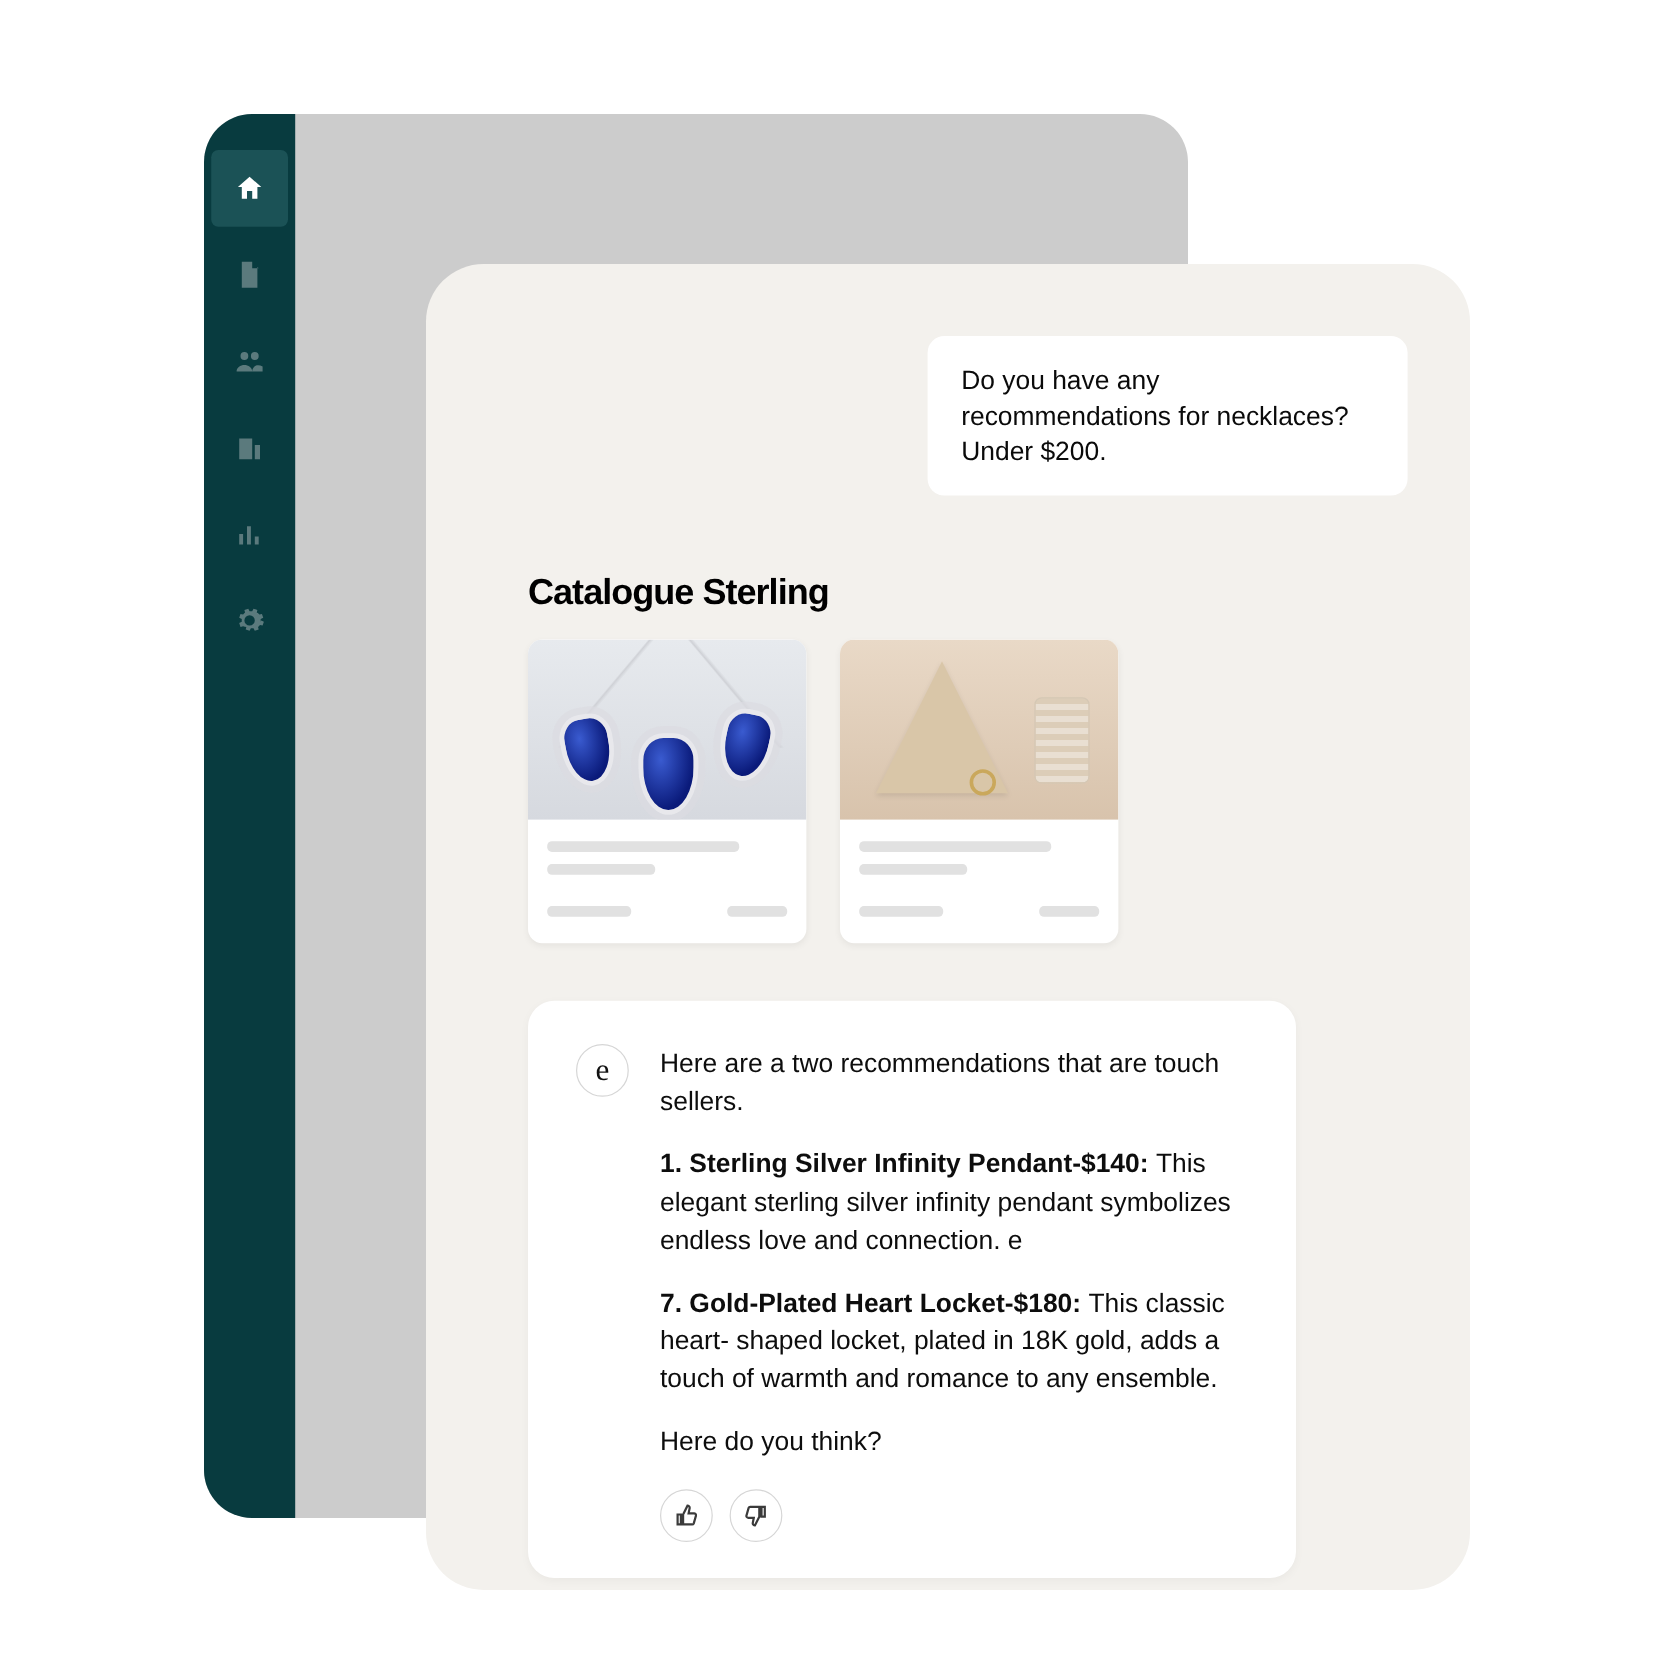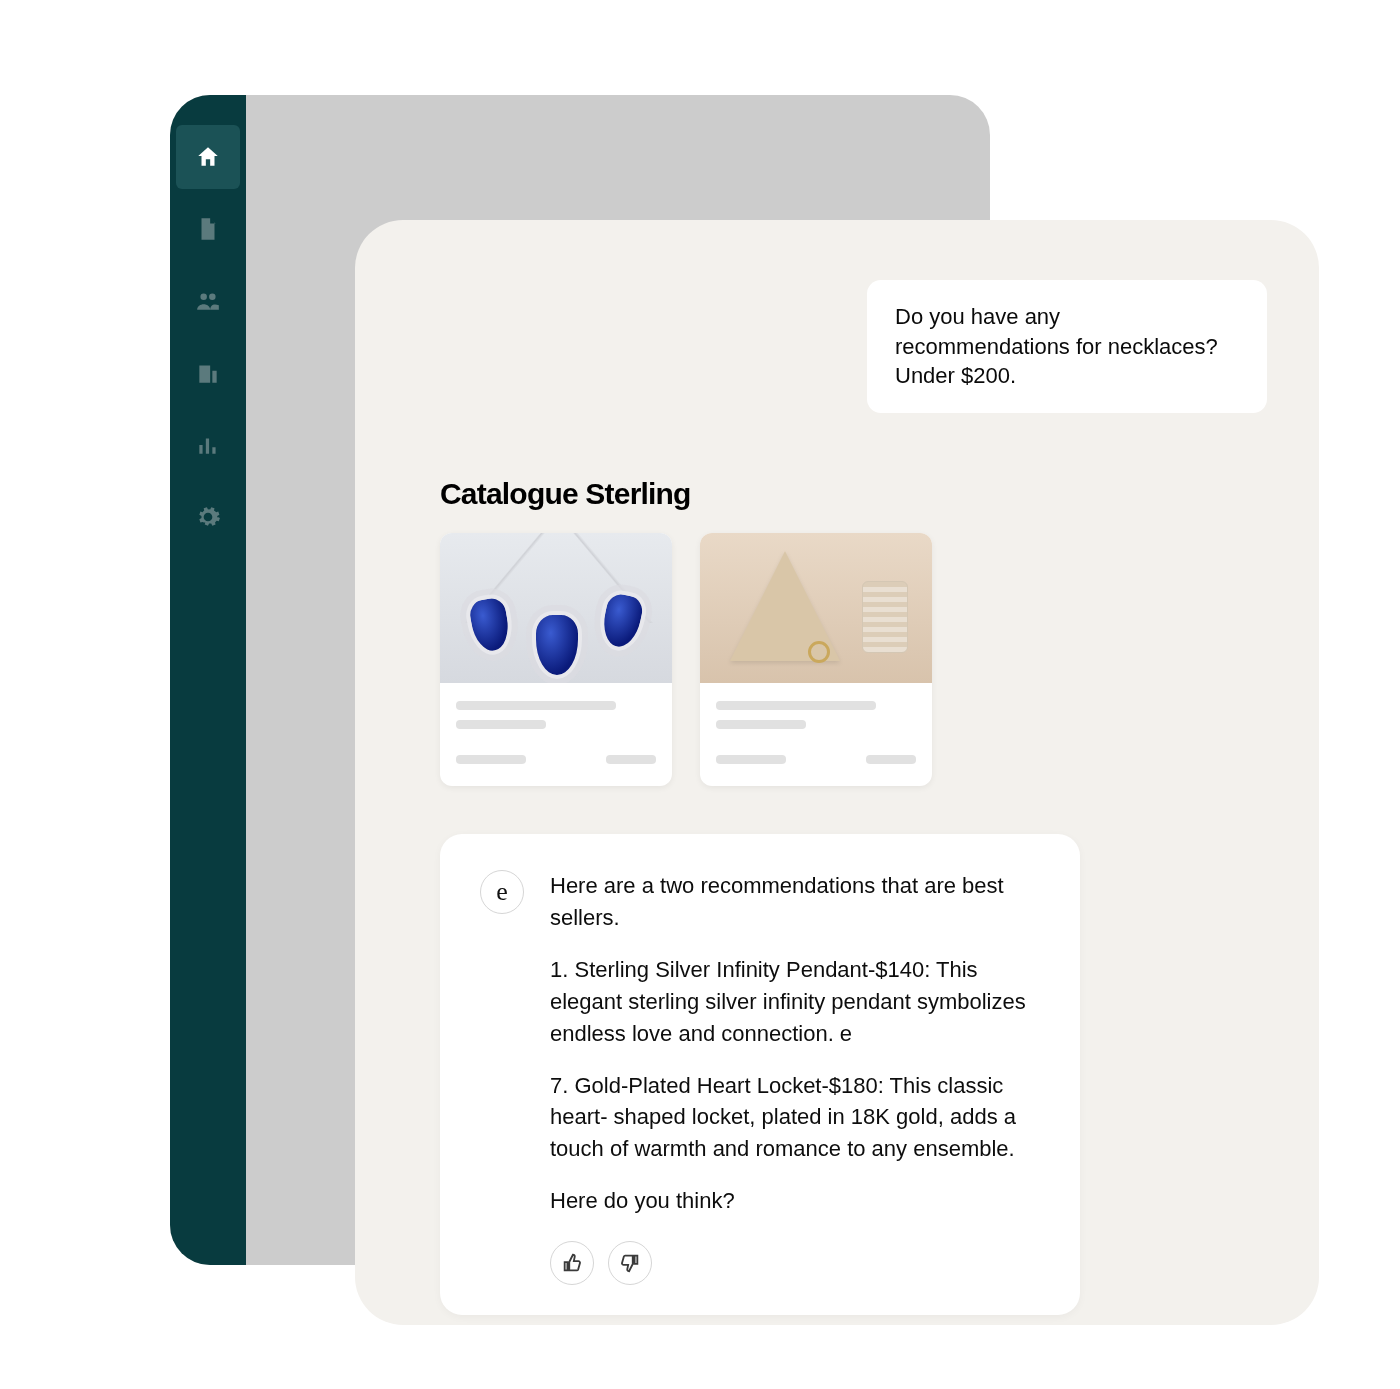--- a/index.html
+++ b/index.html
@@ -46,21 +46,21 @@
   .sidebar-item.active { background: #1b5256; }
   .sidebar-item svg { width: 26px; height: 26px; }
   .sidebar-item.active svg { fill: #ffffff; }
   .sidebar-item:not(.active) svg { fill: #5b7a7d; }
 
   
   .chat-panel {
     position: absolute;
     top: 220px;
     left: 355px;
-    width: 964px;
+    width: 870px;
     height: 1105px;
     background: #f3f1ed;
     border-radius: 48px;
     padding: 60px 70px 40px 85px;
   }
 
   .user-bubble {
     background: #ffffff;
     border-radius: 14px;
     padding: 22px 28px;
@@ -166,21 +166,21 @@
     border: 1px solid #d6d6d6;
     display:flex; align-items:center; justify-content:center;
     font-size: 26px; font-weight: 500;
     font-family: Georgia, 'Times New Roman', serif;
     color:#111;
     background:#fff;
   }
   .reply-body { font-size: 22px; line-height: 1.45; color:#0d0d0d; }
   .reply-body p { margin-bottom: 20px; }
   .reply-body p:last-of-type { margin-bottom: 24px; }
-  .reply-body strong { font-weight: 400; text-align: center; }
+  .reply-body strong { font-weight: 700; text-align: center; }
 
   .feedback-row { display:flex; gap:14px; }
   .fb-btn {
     width:44px; height:44px; border-radius:50%;
     border:1px solid #d6d6d6; background:#fff;
     display:flex; align-items:center; justify-content:center;
     cursor:pointer;
   }
   .fb-btn svg { width:22px; height:22px; fill:none; stroke:#3b3b3b; stroke-width:2; }
 </style>
@@ -258,21 +258,21 @@
             <div class="skel s1"></div>
             <div class="skel s2"></div>
           </div>
       </div>
     </div>
   </div>
 
   <div class="reply-card">
     <div class="avatar">e</div>
     <div class="reply-body">
-      <p>Here are a two recommendations that are best sellers.</p>
+      <p>Here are a two recommendations that are touch sellers.</p>
       <p>
         <strong> 1. Sterling Silver Infinity Pendant-$140: </strong><span>This elegant sterling silver infinity pendant symbolizes endless love and connection. e</span>
       </p>
       <p>
         <strong> 7. Gold-Plated Heart Locket-$180: </strong><span>This classic heart- shaped locket, plated in 18K gold, adds a touch of warmth and romance to any ensemble.</span>
       </p>
       <p>Here do you think?</p>
 
       <div class="feedback-row">
         <div class="fb-btn">

